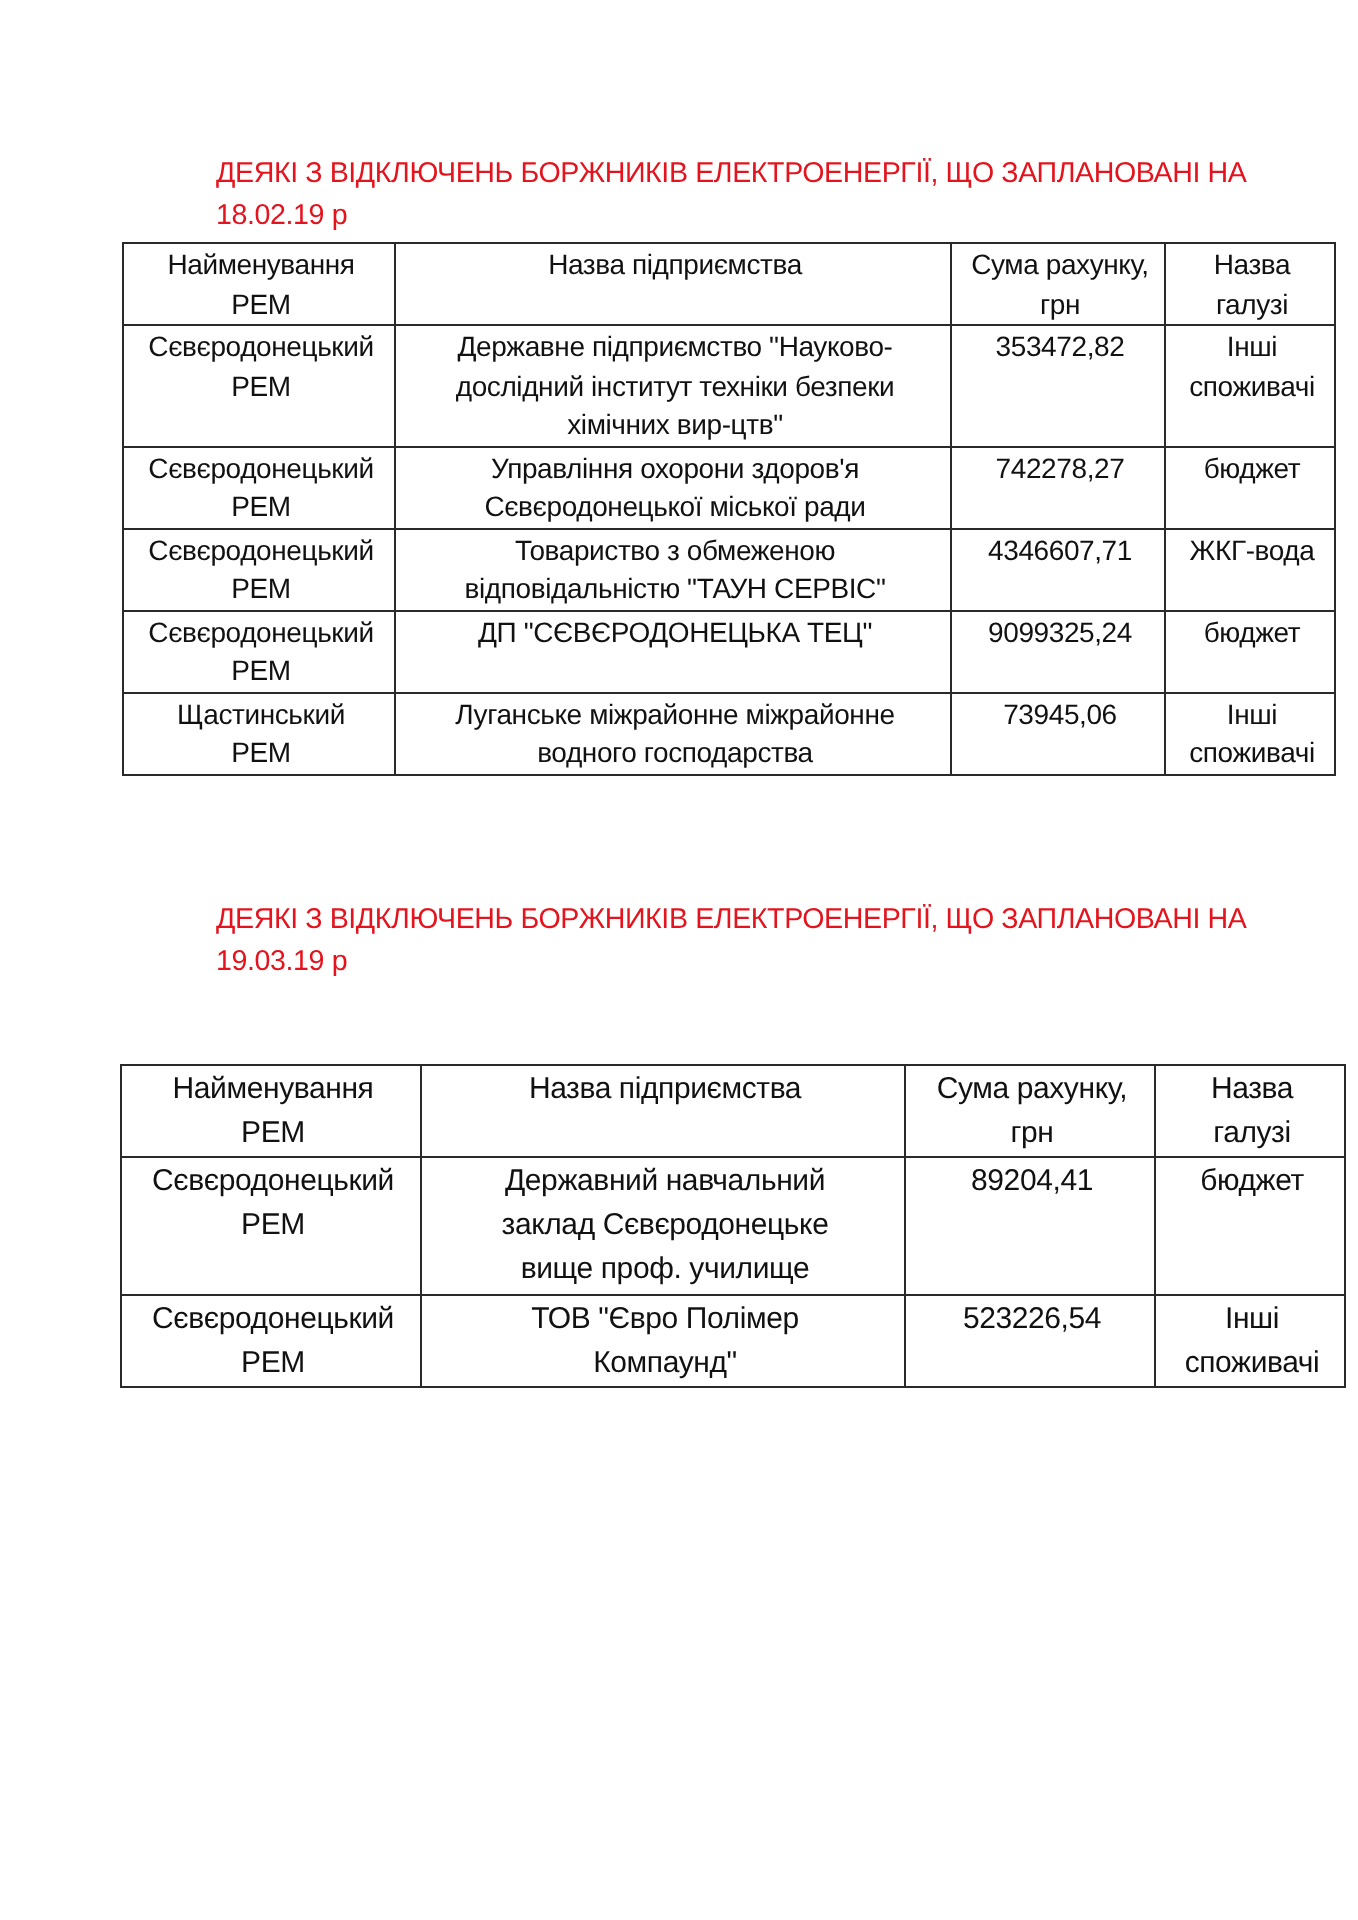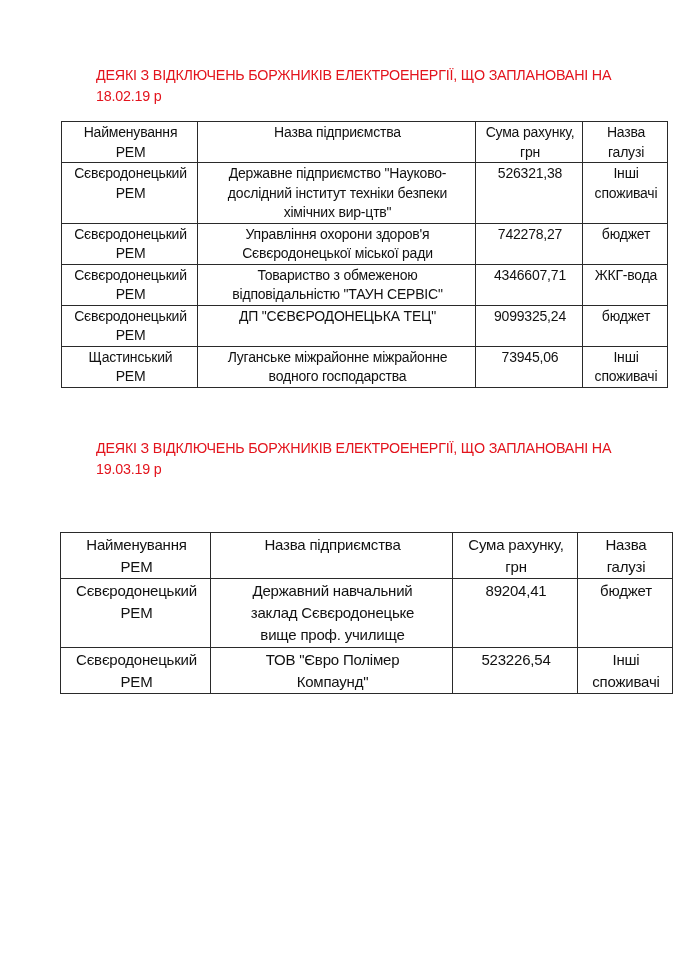--- a/index.html
+++ b/index.html
@@ -1,19 +1,19 @@
 <!DOCTYPE html>
 <html><head>
 <meta charset="utf-8">
 <style>
   html, body { margin: 0; padding: 0; background: #ffffff; }
   body { width: 679px; height: 960px; position: relative; overflow: hidden;
          font-family: "Liberation Sans", "DejaVu Sans", sans-serif; color: #111; }
   .heading { position: absolute; left: 96px; color: #e3141d; font-size: 14.3px;
-             line-height: 21px; letter-spacing: -0.2px; margin: 0; font-weight: normal; }
+             line-height: 21px; letter-spacing: -0.2px; margin: 12px; font-weight: normal; }
   #h1 { top: 65px; width: 540px; }
   #h2 { top: 438px; width: 540px; }
   table.grid { position: absolute; border-collapse: collapse; table-layout: fixed; }
   table.grid td, table.grid th { border: 1.3px solid #2a2a2a; vertical-align: top;
      text-align: center; font-weight: normal; padding: 0 4px 0 6px; font-size: 14.3px;
      line-height: 20px; letter-spacing: -0.2px; overflow: hidden; }
   #t1 { left: 61px; top: 121px; width: 606px; }
   #t2 { left: 60px; top: 532px; width: 612px; }
   #t1 col.c1 { width: 136px; } #t1 col.c2 { width: 278px; } #t1 col.c3 { width: 107px; } #t1 col.c4 { width: 85px; }
   #t2 col.c1 { width: 150px; } #t2 col.c2 { width: 242px; } #t2 col.c3 { width: 125px; } #t2 col.c4 { width: 95px; }
@@ -49,21 +49,21 @@
 грн</th>
     <th class="wrap">Назва
 галузі</th>
   </tr>
   <tr class="r1">
     <td class="wrap">Сєвєродонецький
 РЕМ</td>
     <td class="wrap">Державне підприємство "Науково-
 дослідний інститут техніки безпеки
 хімічних вир-цтв"</td>
-    <td class="wrap">526321,38</td>
+    <td class="wrap">353472,82</td>
     <td class="wrap">Інші
 споживачі</td>
   </tr>
   <tr class="r2">
     <td class="wrap">Сєвєродонецький
 РЕМ</td>
     <td class="wrap">Управління охорони здоров'я
 Сєвєродонецької міської ради</td>
     <td class="wrap">742278,27</td>
     <td class="wrap">бюджет</td>

